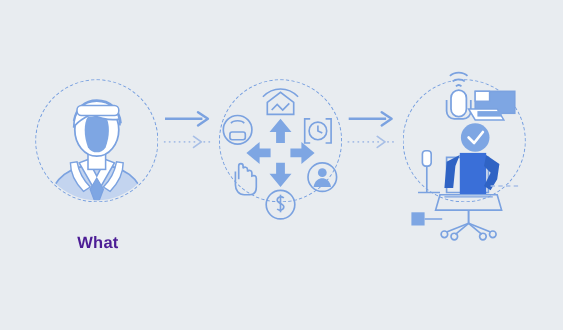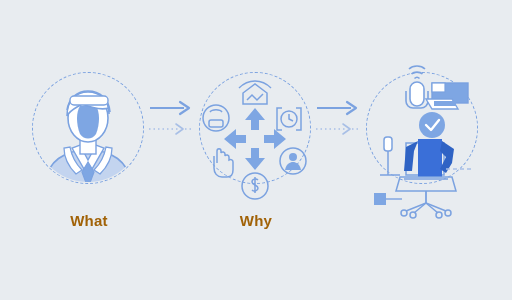--- a/index.html
+++ b/index.html
@@ -52,21 +52,21 @@
     height: 150px;
   }
   .label {
     position: absolute;
     top: 152px;
     left: 0;
     width: 150px;
     text-align: center;
     font-size: 15px;
     font-weight: bold;
-    color: #a16207;
+    color: #4c1d95;
     letter-spacing: .2px;
   }
   .arrow {
     position: absolute;
     width: 46px;
     height: 40px;
   }
   .arrow-1 { left: 148px; top: 99px; }
   .arrow-2 { left: 315px; top: 99px; }
 </style>
@@ -157,21 +157,20 @@
           <circle cx="112" cy="97" r="4" fill="#7ea6e3"></circle>
           <path d="M104 110 C105 104 109 102 112 102 C115 102 119 104 120 110 Z" fill="#7ea6e3"></path>
         </g>
         <g fill="none" stroke="#7ba2e0" stroke-width="1.5">
           <circle cx="74" cy="126" r="13"></circle>
           <path d="M77 120 C75 118 71 119 71 122 C71 125 77 125 77 128 C77 131 73 132 71 130"></path>
           <path d="M74 117 L74 133"></path>
         </g>
       </svg>
     </div>
-    <div class="label">Why</div>
   </div>
 
   <svg class="arrow arrow-2" viewBox="0 0 46 40">
     <g>
       <line x1="2" y1="9" x2="36" y2="9" stroke="#7ba2e0" stroke-width="2.2"></line>
       <path d="M32 3 L41 9 L32 15" fill="none" stroke="#7ba2e0" stroke-width="2.2" stroke-linecap="round" stroke-linejoin="round"></path>
     </g>
     <g>
       <line x1="1" y1="30" x2="30" y2="30" stroke="#a8bfe6" stroke-width="1.6" stroke-dasharray="1.5 3"></line>
       <path d="M28 25 L35 30 L28 35" fill="none" stroke="#a8bfe6" stroke-width="1.6" stroke-linecap="round" stroke-linejoin="round"></path>

